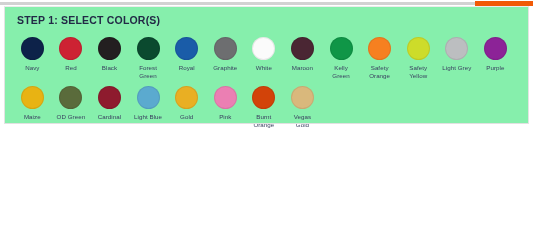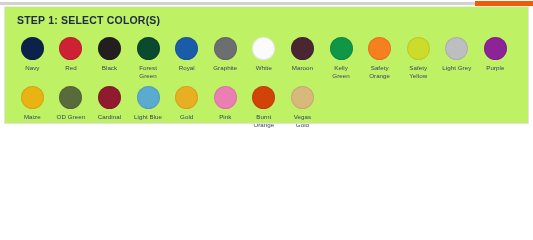--- a/index.html
+++ b/index.html
@@ -39,21 +39,21 @@
     background: #f15a07;
   }
 
   
   #panel {
     position: absolute;
     left: 4px;
     top: 6px;
     width: 525px;
     height: 118px;
-    background: #bef264;
+    background: #86efac;
     border: 1px solid #e3e3e3;
     border-top: 1px solid #ececec;
     box-sizing: border-box;
   }
 
   #panel-title {
     position: absolute;
     left: 12px;
     top: 7px;
     font-size: 10.5px;

